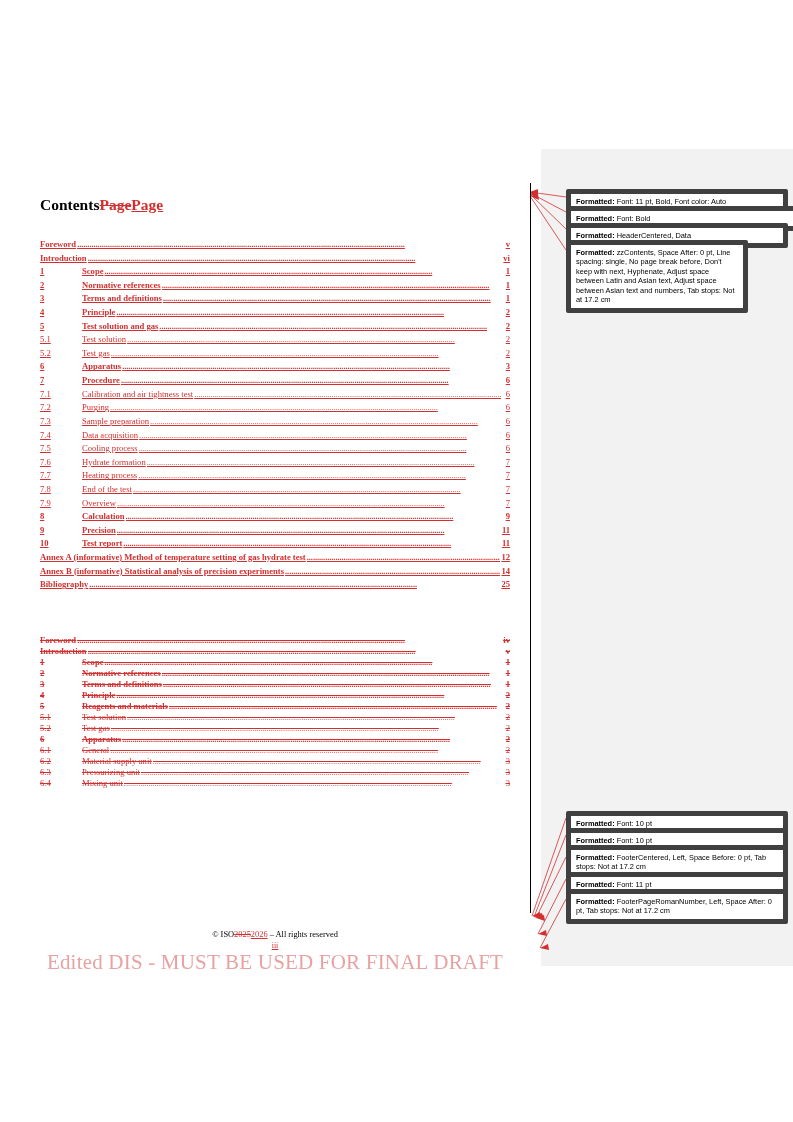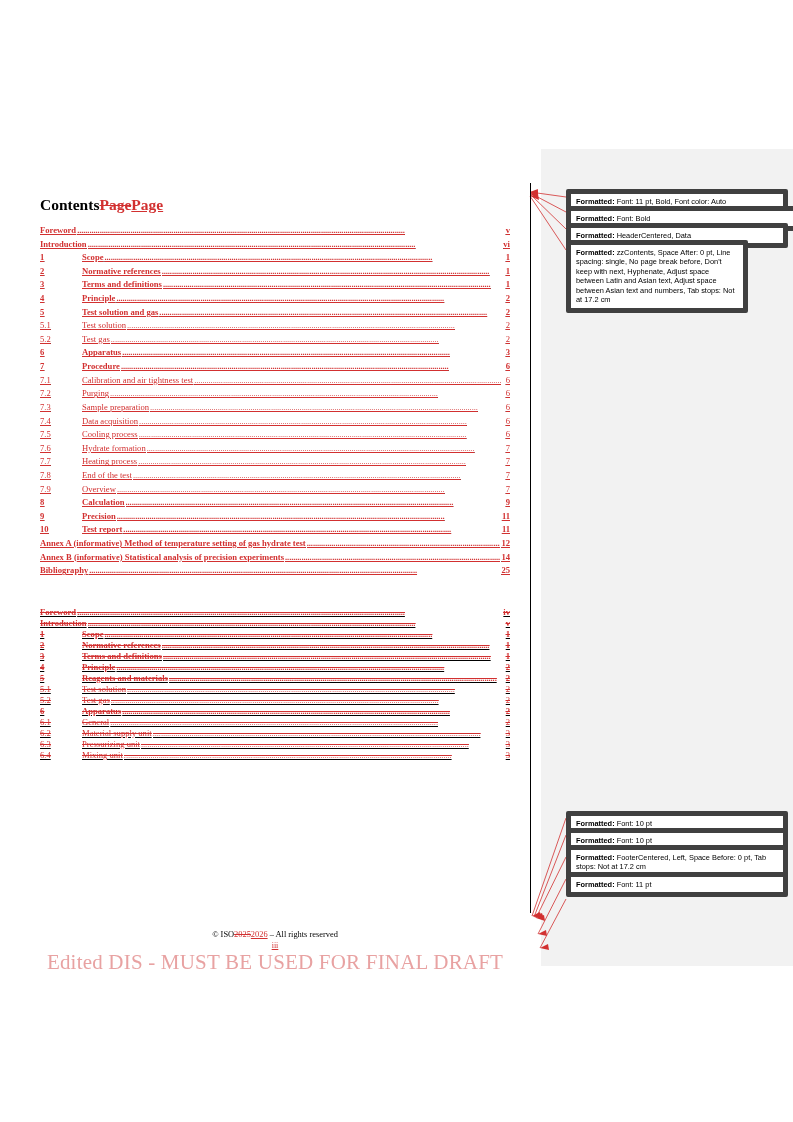--- a/index.html
+++ b/index.html
@@ -61,22 +61,21 @@
     color: #d23030;
     text-decoration: line-through;
     font-weight: bold;
   }
   .contents-title .ins {
     color: #d23030;
     text-decoration: underline;
     font-weight: bold;
   }
   .toc {
-    margin-top: 12px;
-    text-decoration: underline;
+    margin-top: 26px;
   }
   .toc-row {
     display: flex;
     align-items: baseline;
     font-size: 8.6px;
     line-height: 1.05;
     color: #d23030;
     margin-bottom: 4.6px;
     white-space: nowrap;
   }
@@ -496,14 +495,17 @@
   </div>
   <div class="balloon" style="left:566px; top:828px; width:222px;">
     <b>Formatted:</b><span> Font: 10 pt</span>
   </div>
   <div class="balloon" style="left:566px; top:845px; width:222px;">
     <b>Formatted:</b><span> FooterCentered, Left, Space Before:  0 pt, Tab stops: Not at  17.2 cm</span>
   </div>
   <div class="balloon" style="left:566px; top:872px; width:222px;">
     <b>Formatted:</b><span> Font: 11 pt</span>
   </div>
+  <div class="balloon" style="left:566px; top:889px; width:222px;">
+    <b>Formatted:</b><span> FooterPageRomanNumber, Left, Space After:  0 pt, Tab stops: Not at  17.2 cm</span>
+  </div>
 
 </div>
 
 </body></html>

